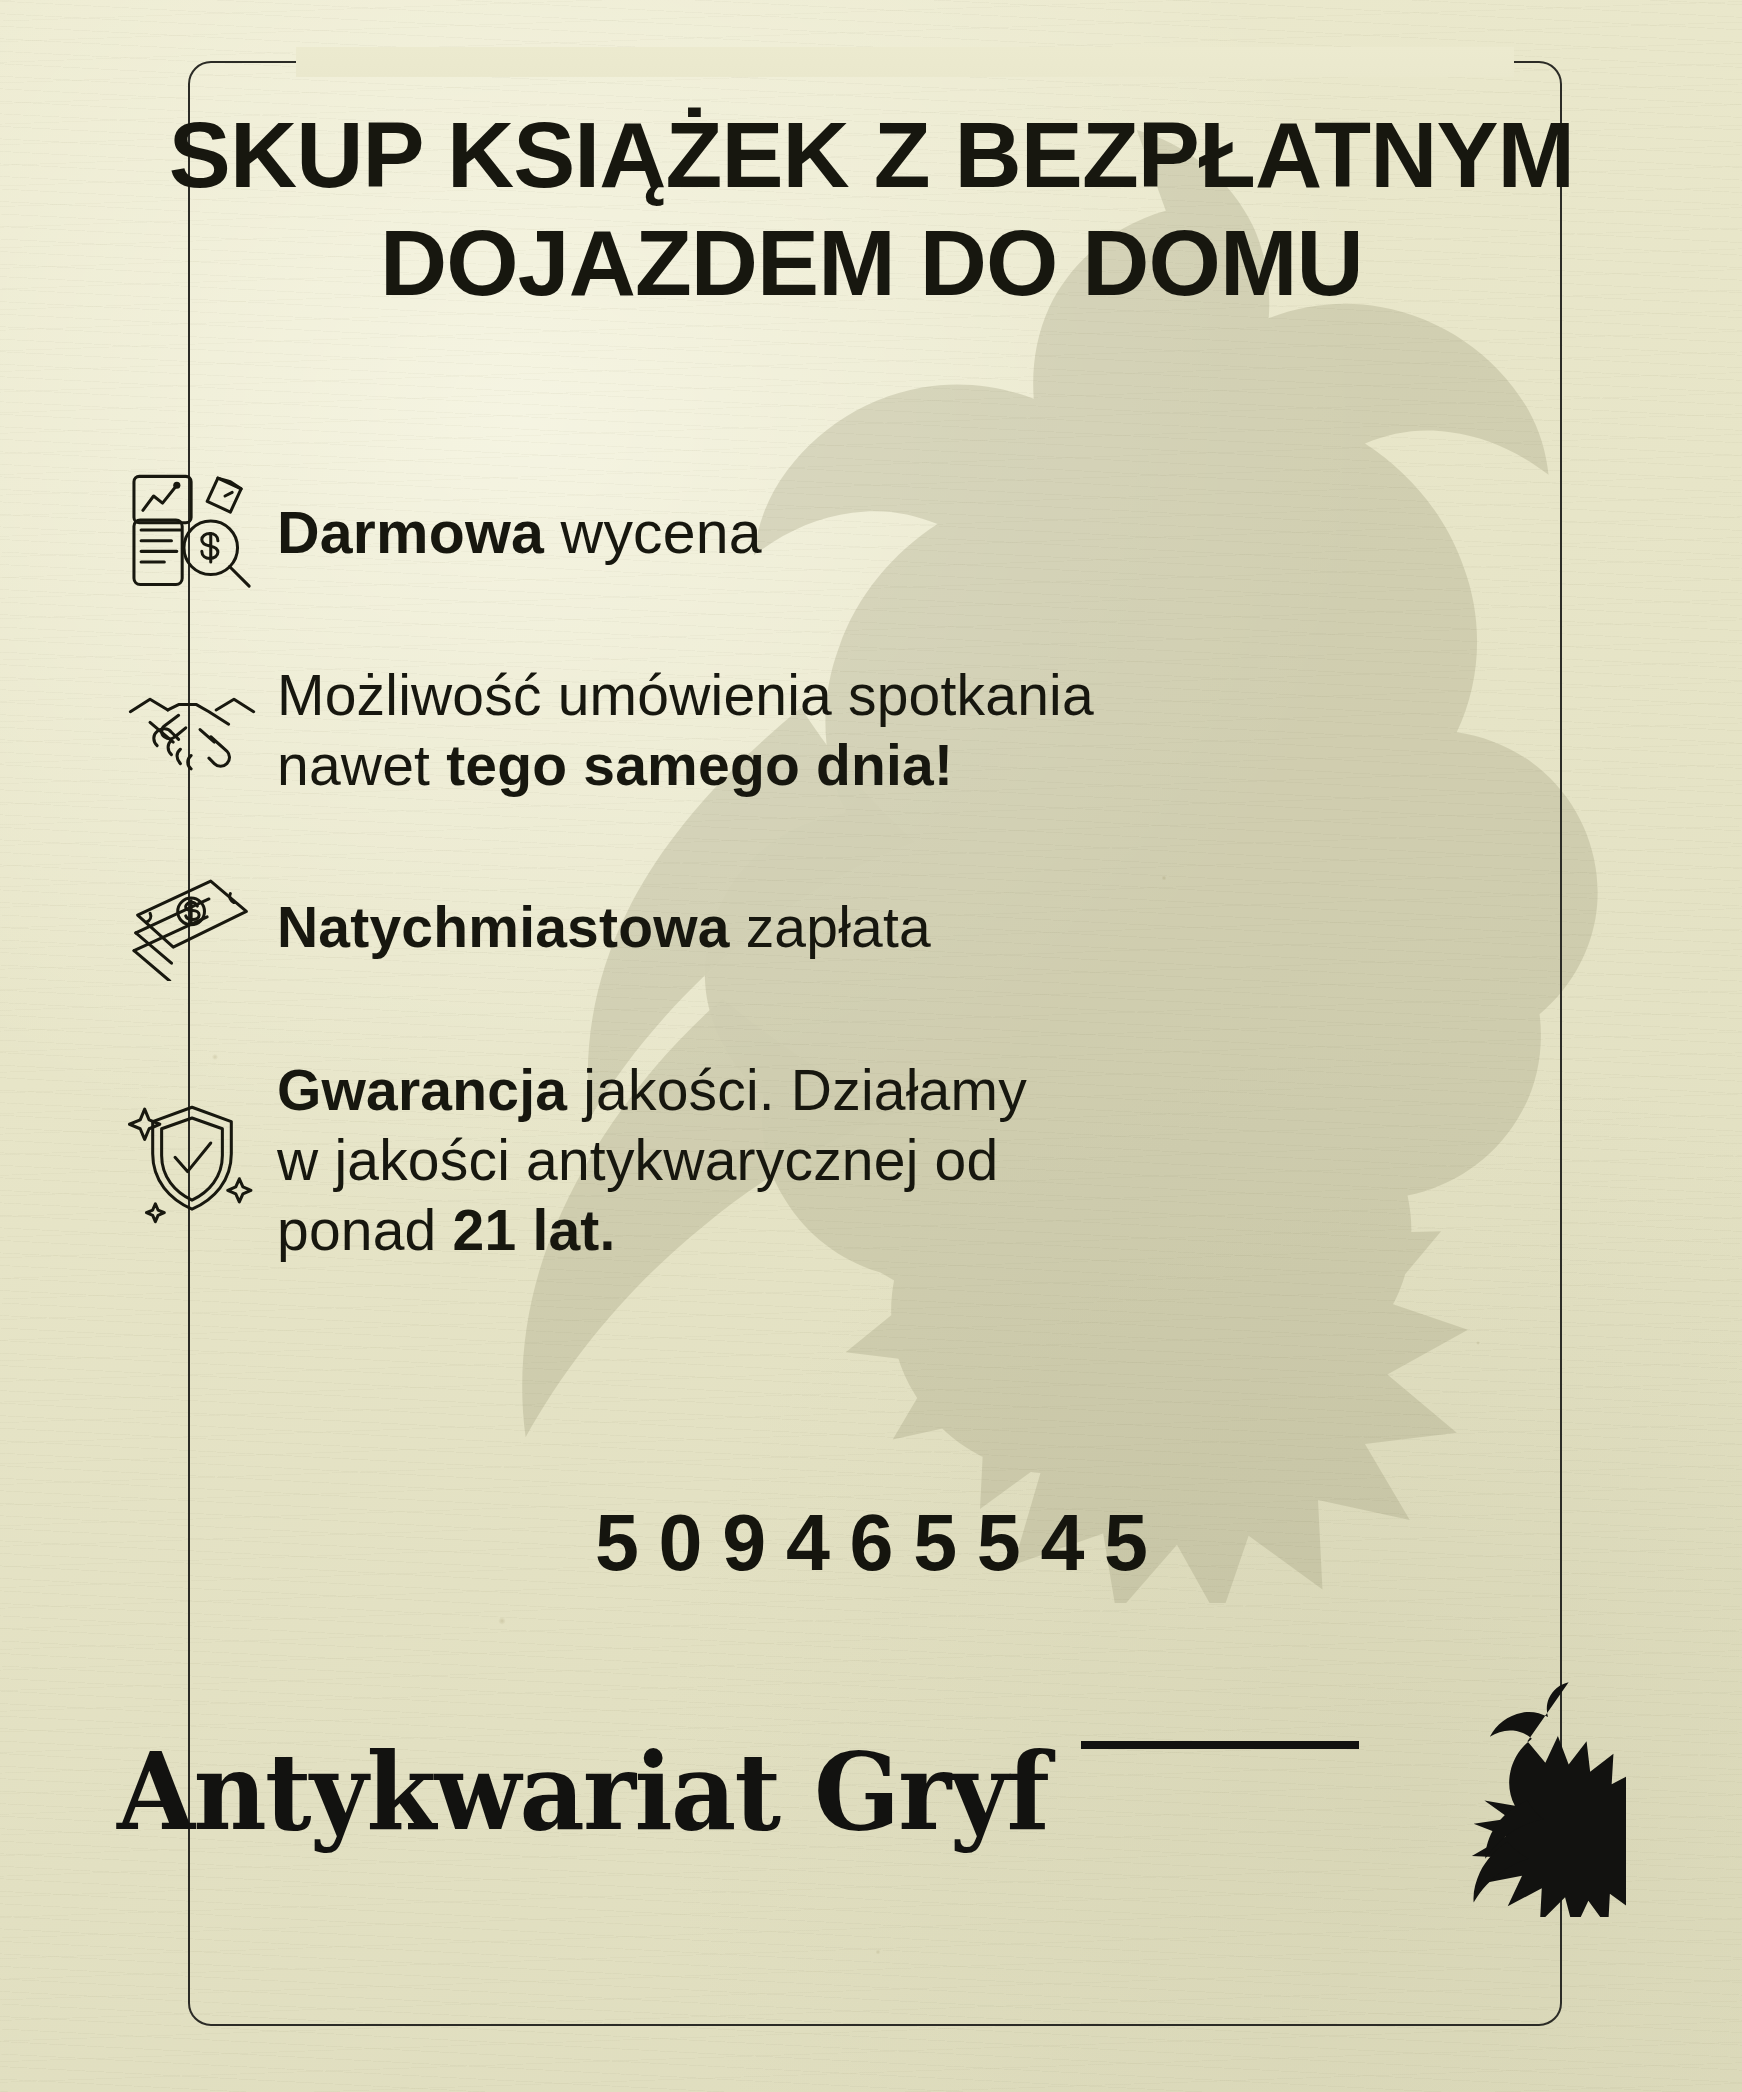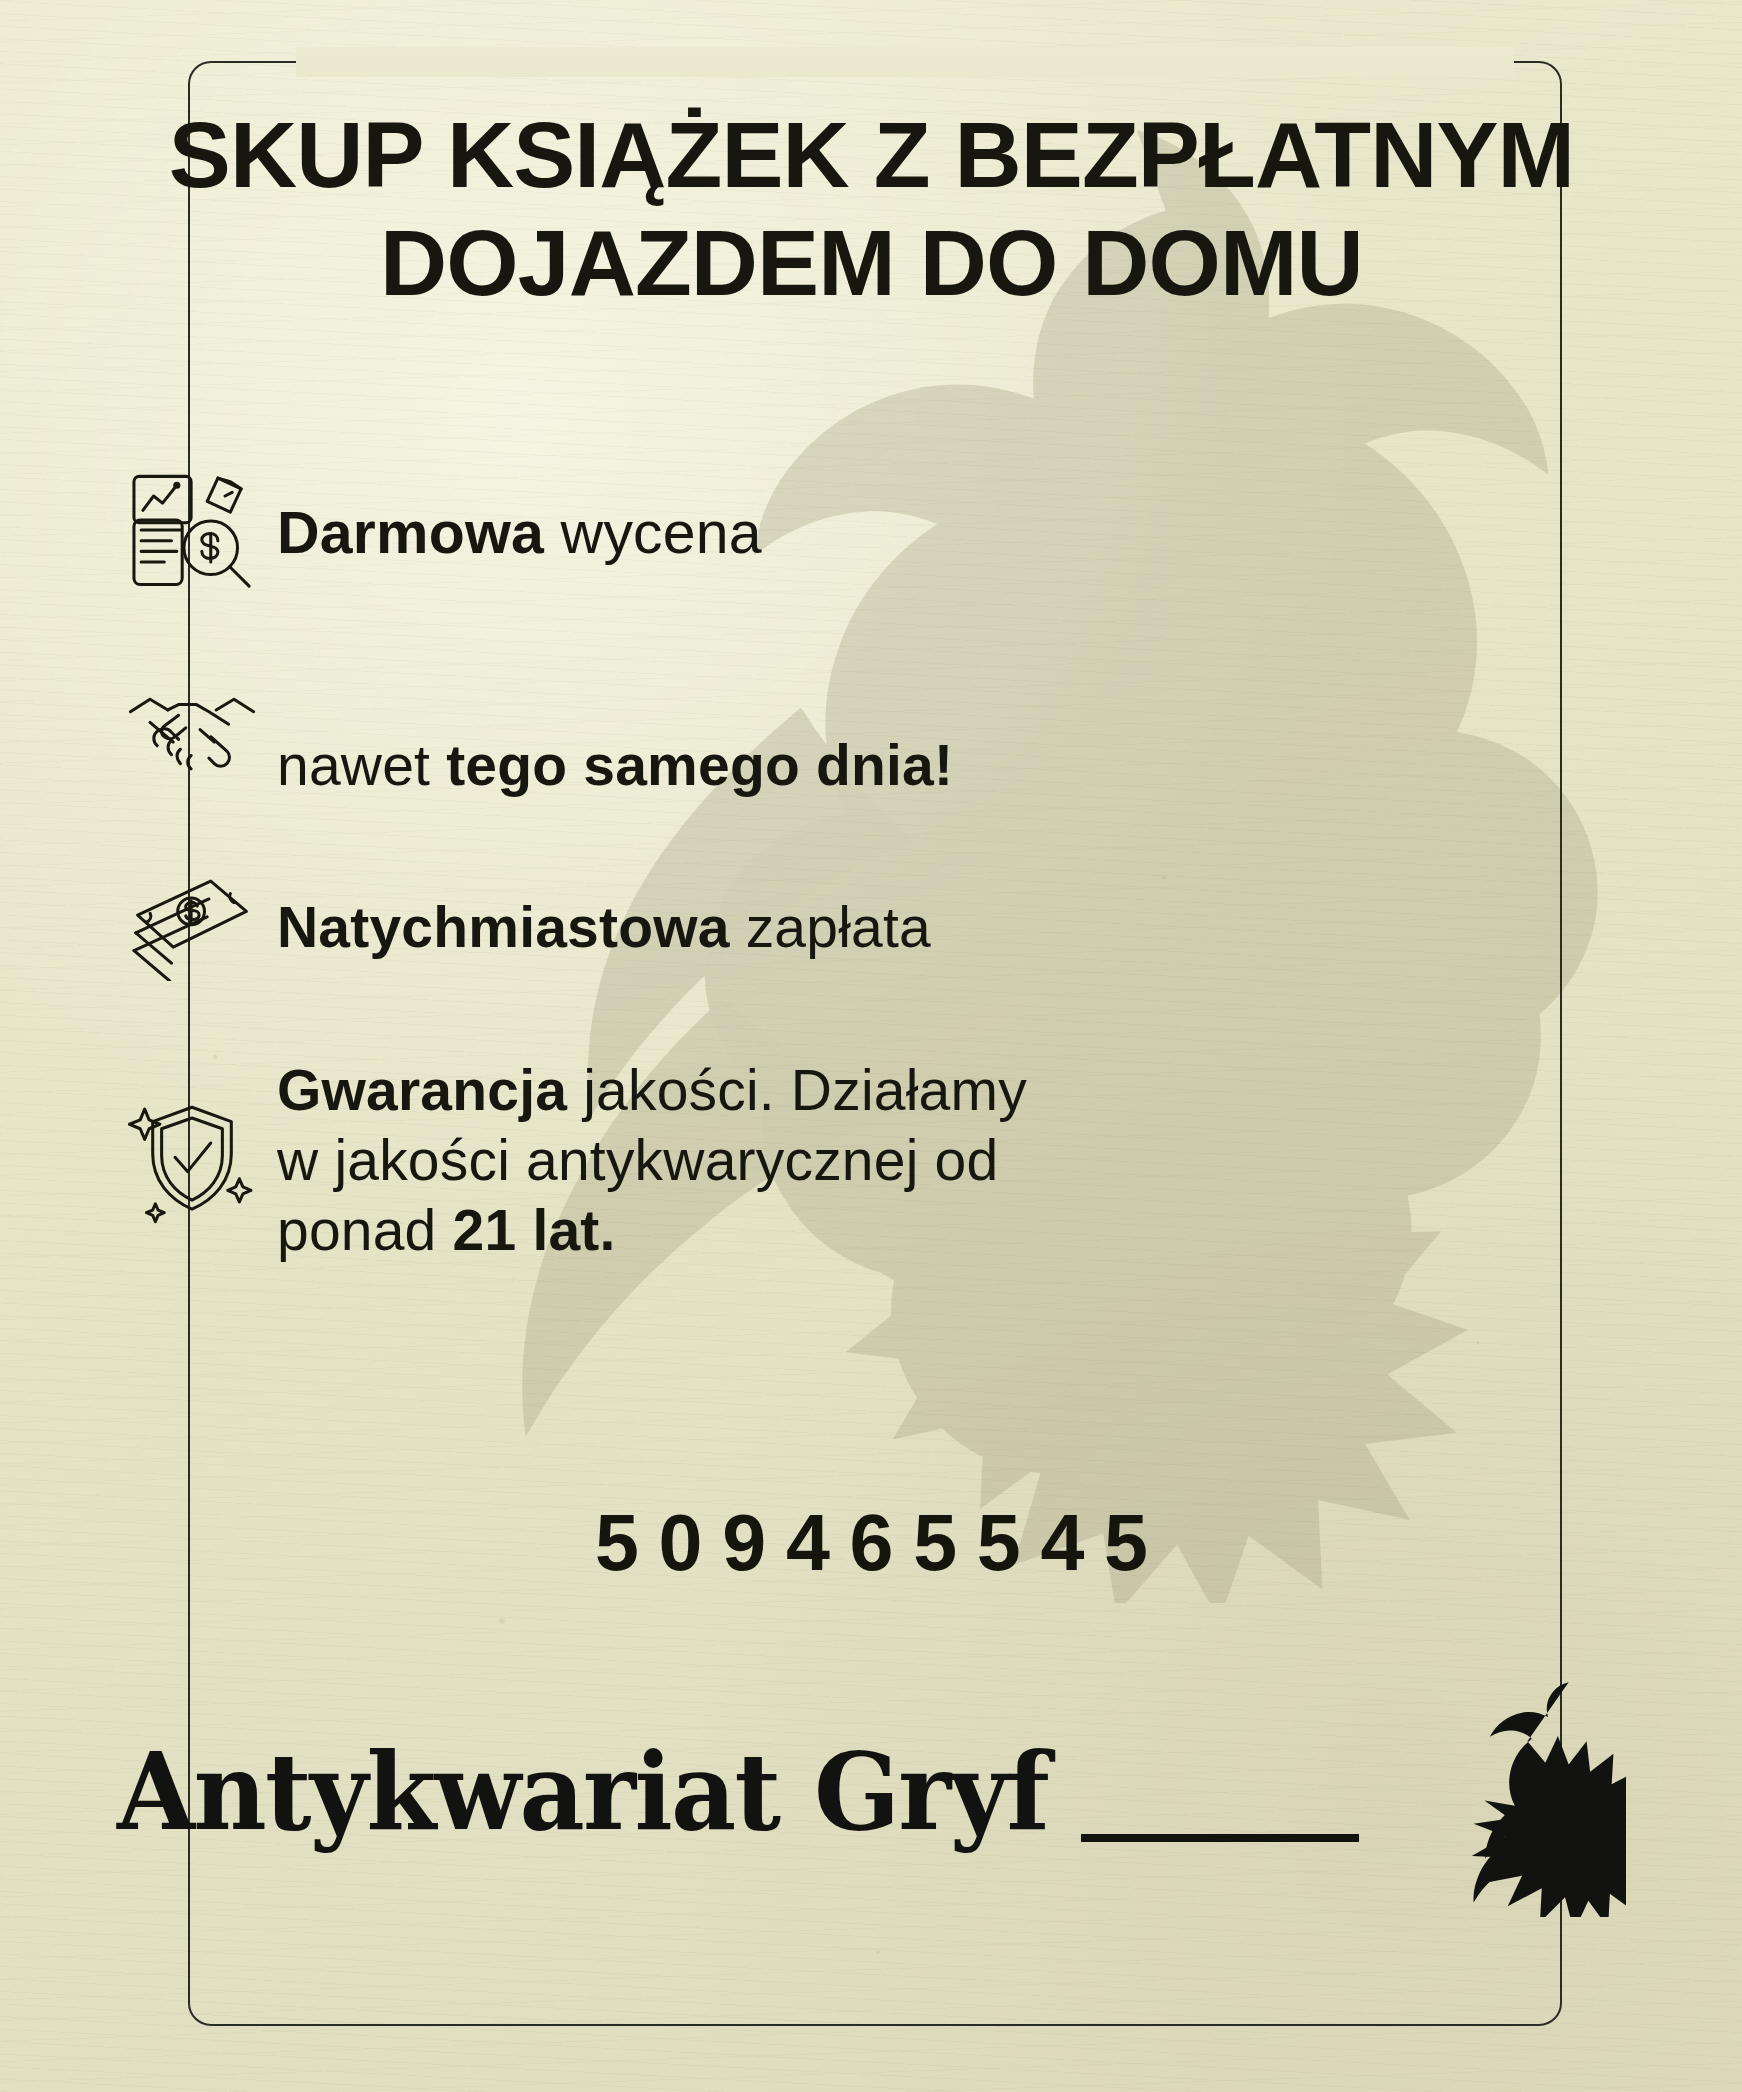--- a/index.html
+++ b/index.html
@@ -170,21 +170,21 @@
     font-weight: bold;
     font-size: 106px;
     line-height: 0.96;
     color: #121210;
     letter-spacing: -1.8px;
     transform: scaleX(0.95);
     transform-origin: left center;
   }
   .brand-second {
     display: flex;
-    align-items: flex-end;
+    align-items: flex-start;
     gap: 21px;
   }
   .brand-rule {
     width: 278px;
     height: 8px;
     background: #121210;
   }
   .brand-griffin {
     width: 233px;
     height: 251px;
@@ -254,21 +254,21 @@
             <path d="M36 72c-5-5-5-12 0-16s12-4 16 1l8 8"></path>
             <path d="M52 82c-5-5-5-12 0-16"></path>
             <path d="M62 92c-5-5-5-12 0-16"></path>
             <path d="M74 98c-5-4-5-11 0-15"></path>
             <path d="M96 62l18 16c4 4 4 10 0 14s-10 4-14 0l-6-6"></path>
             <path d="M84 54l16 14"></path>
             <path d="M60 38l-16 12c-4 3-4 9 0 12s9 3 12 0l12-10"></path>
           </svg>
         </div>
         <div class="text">
-          <br>
+          <span>Możliwość umówienia spotkania</span><br>
           <span>nawet </span><b>tego samego dnia!</b>
         </div>
       </div>
 
       <div class="feature f3">
         <div class="icon">
           <svg width="134" height="107" viewBox="0 0 150 120" fill="none" stroke="currentColor" stroke-width="3.4" stroke-linecap="round" stroke-linejoin="round" aria-hidden="true">
             <path d="M14 46L96 8l40 34-82 40z"></path>
             <circle cx="74" cy="42" r="15"></circle>
             <path d="M74 30v26M81 36c-1-3-4-5-8-4s-6 4-5 6 4 3 8 3 7 2 7 5-3 5-7 5-7-1-8-4"></path>

